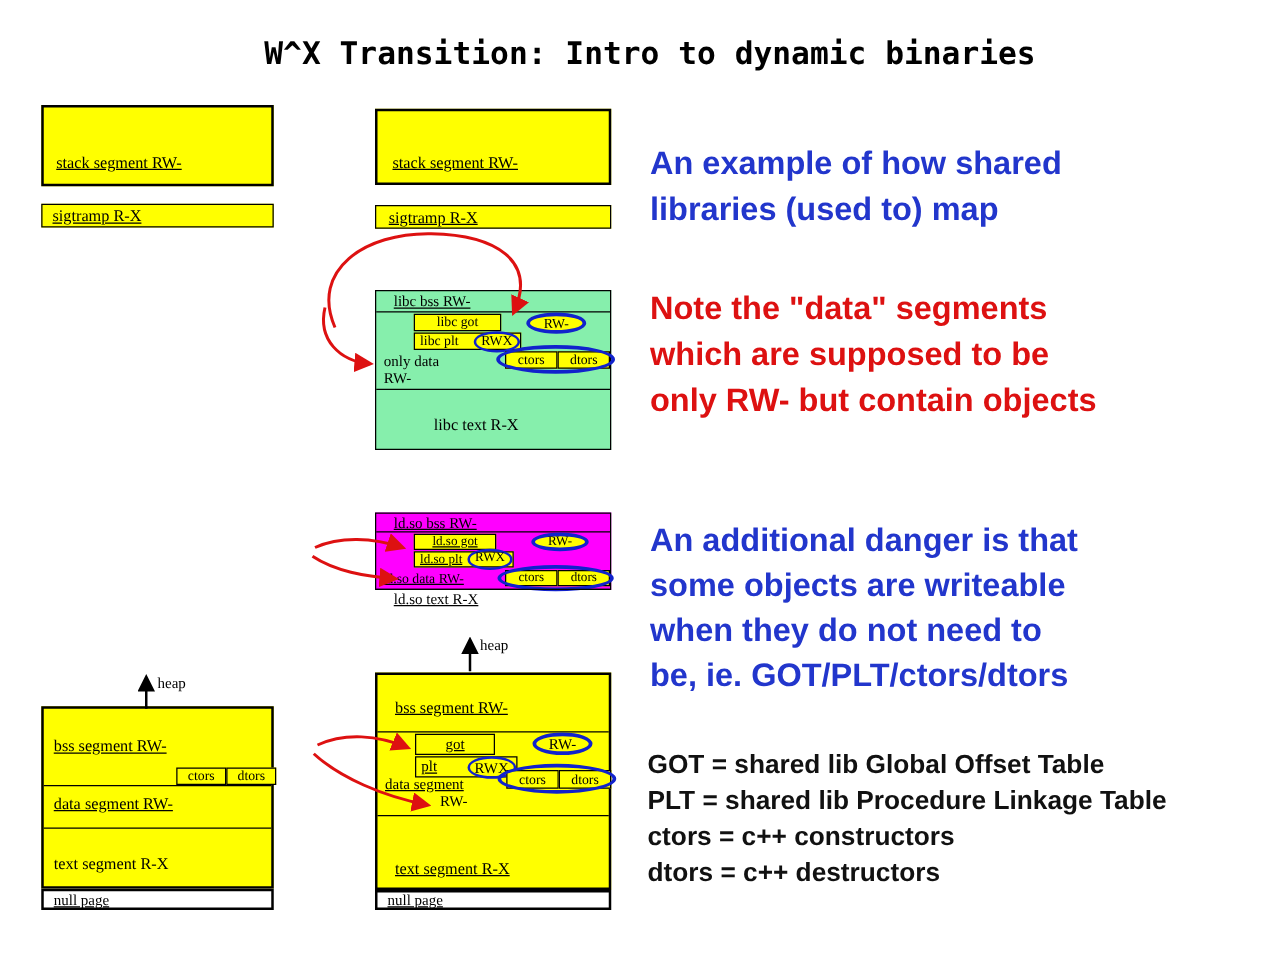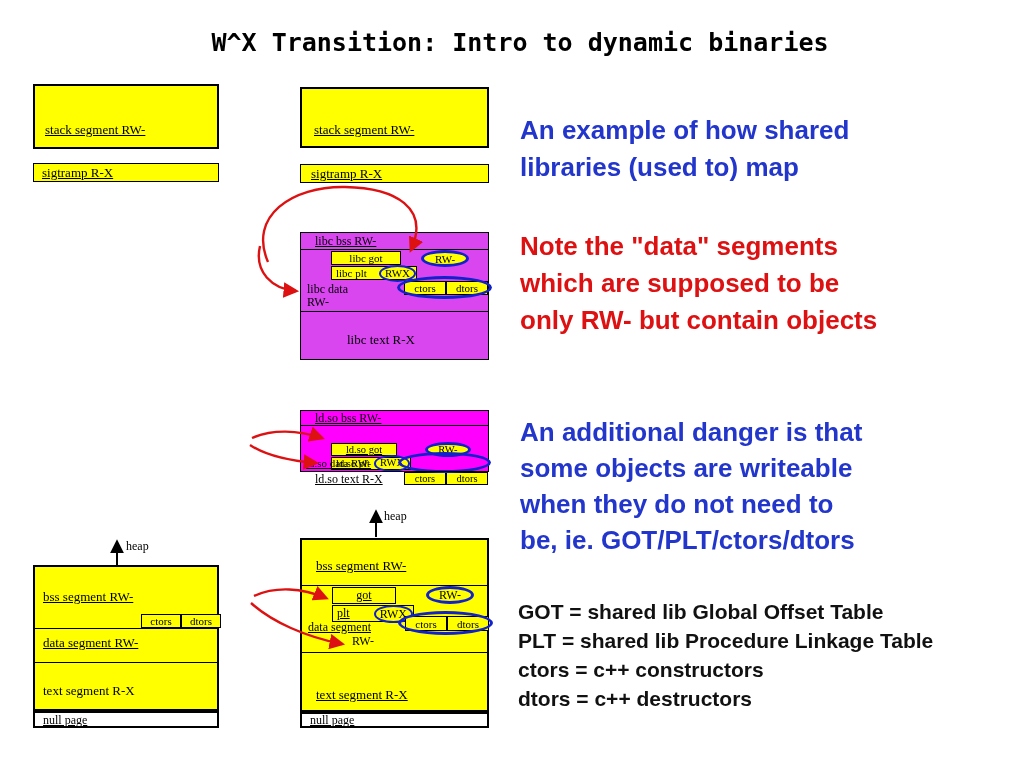--- a/index.html
+++ b/index.html
@@ -3,34 +3,34 @@
 <meta charset="utf-8">
 <style>
   html,body{margin:0;padding:0;background:#888;}
   .slide{position:relative;width:1024px;height:768px;background:#ffffff;overflow:hidden;
          font-family:"Liberation Serif",serif;margin:0 auto;padding-left:16px;}
   .title{position:absolute;left:0;top:28px;width:100%;text-align:center;
          font-family:"DejaVu Sans Mono",monospace;font-weight:bold;font-size:25px;color:#000;}
   .box{position:absolute;background:#ffff00;border:2px solid #000;box-sizing:border-box;}
   .b1{border-width:1.5px;}
   .block{position:absolute;box-sizing:border-box;border:1.5px solid #000;}
-  .teal{background:#d946ef;}
+  .teal{background:#86efac;}
   .mag{background:#ff00ff;}
   .white{background:#ffffff;}
   .innerbox{position:absolute;background:#ffff00;border:1px solid #000;box-sizing:border-box;
             display:flex;align-items:center;justify-content:center;
             font-family:"Liberation Serif",serif;text-align:center;}
   .pill{position:absolute;background:#ffff00;border:3px solid #1122cc;border-radius:50%;
         box-sizing:border-box;display:flex;align-items:center;justify-content:center;
         font-family:"Liberation Serif",serif;}
   .oval{position:absolute;border:3px solid #1122cc;border-radius:50%;box-sizing:border-box;}
   .hline{position:absolute;left:0;right:0;border-top:1.5px solid #000;height:0;}
   .lbl{position:absolute;white-space:nowrap;color:#000;font-family:"Liberation Serif",serif;}
   .und{text-decoration:underline;}
-  .f13{font-size:13px;}.f12{font-size:12px;}.f11{font-size:11px;}.f10{font-size:10.5px;margin-top:16px;}
+  .f13{font-size:13px;}.f12{font-size:12px;}.f11{font-size:11px;}.f10{font-size:10.5px;}
   .spread{justify-content:space-between;padding:0 3px 0 4px;}
   .perm-circle{display:inline-block;border:2.5px solid #1122cc;border-radius:50%;
                padding:1px 4px;margin:-3px -3px;line-height:1;}
   .ann{position:absolute;font-family:"Liberation Sans",sans-serif;font-weight:bold;}
   .ann div{white-space:nowrap;}
   .blue{color:#2236cc;}
   .red{color:#dd1111;}
   .black{color:#111111;}
   .overlay{position:absolute;left:0;top:0;width:1024px;height:768px;pointer-events:none;z-index:10;}
 </style>
@@ -61,21 +61,21 @@
     <div class="innerbox f11" style="left:30px;top:18px;width:70px;height:14px;">
       <span>libc got</span>
     </div>
     <div class="pill f11" style="left:120px;top:17px;width:48px;height:17px;">
       <span>RW-</span>
     </div>
     <div class="innerbox f11 spread" style="left:30px;top:33px;width:86px;height:14px;">
       <span>libc plt</span>
       <span class="perm-circle">RWX</span>
     </div>
-    <span class="lbl f12" style="left:6px;top:49px;">libc data</span>
+    <span class="lbl f12" style="left:6px;top:49px;">only data</span>
     <span class="lbl f12" style="left:6px;top:62px;">RW-</span>
     <div class="innerbox f11" style="left:103px;top:48px;width:42px;height:14px;">
       <span>ctors</span>
     </div>
     <div class="innerbox f11" style="left:145px;top:48px;width:42px;height:14px;">
       <span>dtors</span>
     </div>
     <div class="oval" style="left:96px;top:43px;width:95px;height:23px;"></div>
     <div class="hline" style="top:78px;"></div>
     <span class="lbl f13" style="left:46px;top:99px;">libc text R-X</span>

